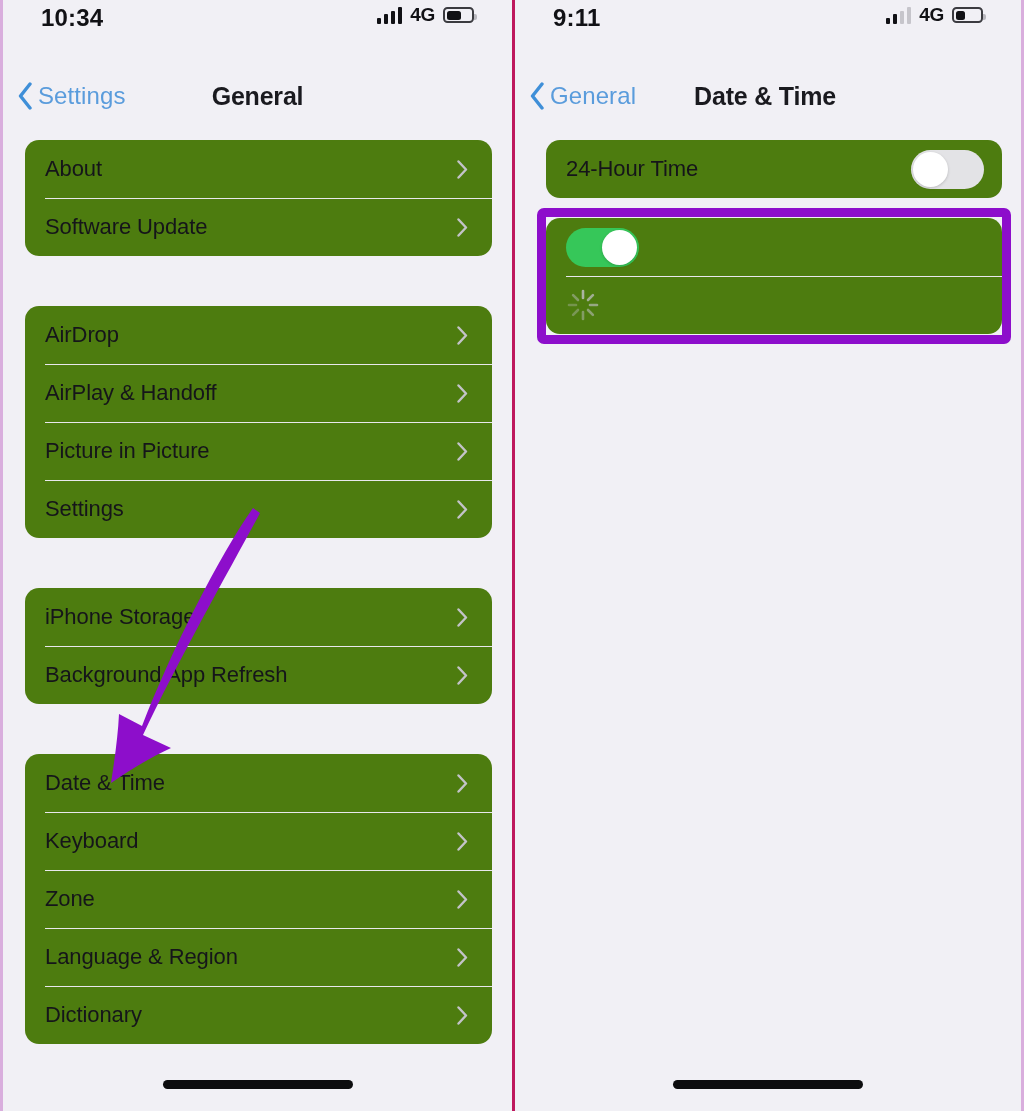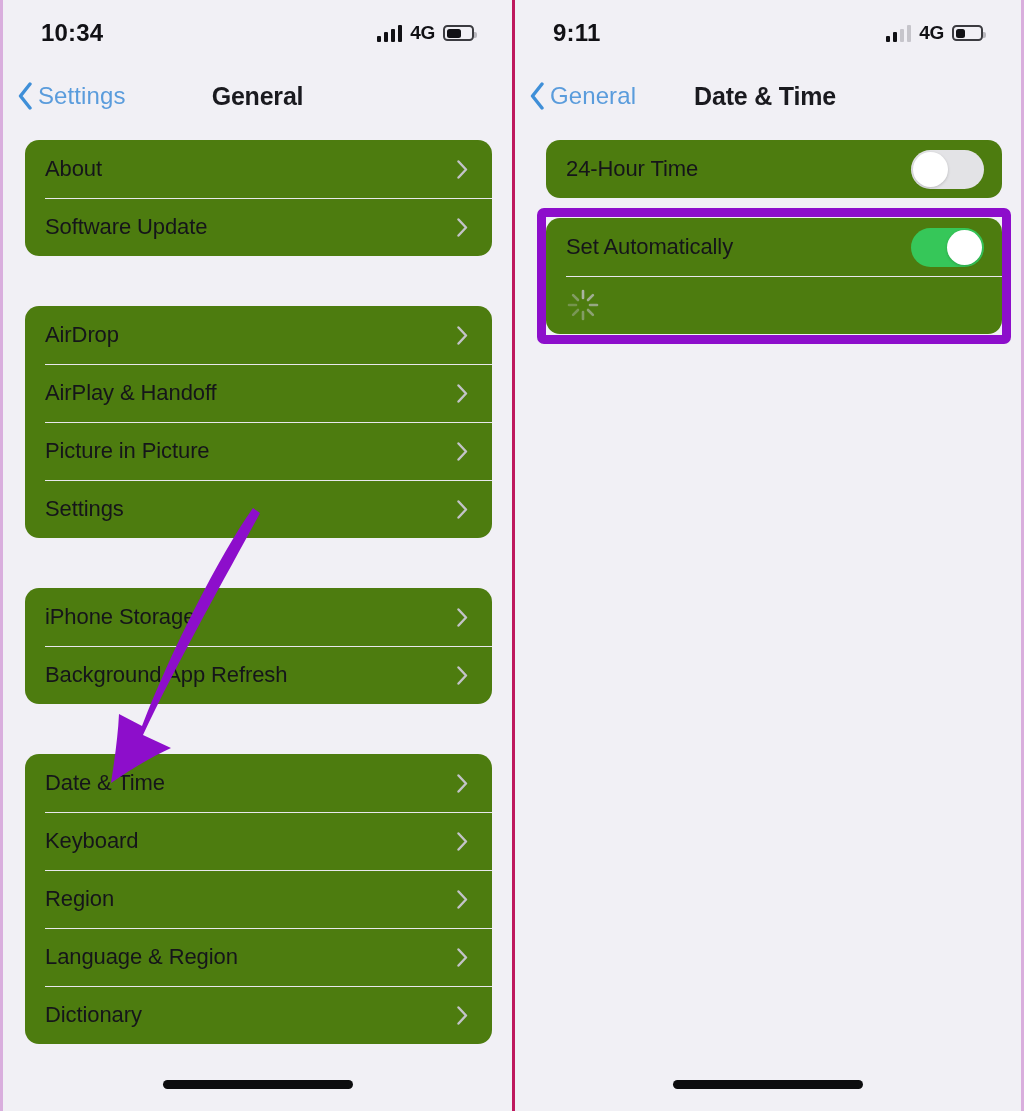--- a/index.html
+++ b/index.html
@@ -20,21 +20,21 @@
     position: relative;
     overflow: hidden;
   }
   .panel.left  { border-left: 3px solid #d9aedd; }
   .panel.right { border-left: 3px solid #be185d; border-right: 3px solid #d9aedd; }
 
   
   .statusbar {
     height: 62px;
     display: flex;
-    align-items: center;
+    align-items: flex-start;
     justify-content: space-between;
     padding: 0 38px 0 38px;
   }
   .clock {
     font-size: 24px;
     font-weight: bold;
     color: #111115;
     letter-spacing: 0.2px;
     padding-top: 4px;
   }
@@ -299,21 +299,21 @@
               <path d="M1.5 1.5 L9 9.5 L1.5 17.5" fill="none" stroke="#c3c3c8" stroke-width="2.4" stroke-linecap="round" stroke-linejoin="round"></path>
             </svg>
         </div>
         <div class="row">
           <span class="row-label">Keyboard</span>
           <svg class="chev" viewBox="0 0 11 19">
               <path d="M1.5 1.5 L9 9.5 L1.5 17.5" fill="none" stroke="#c3c3c8" stroke-width="2.4" stroke-linecap="round" stroke-linejoin="round"></path>
             </svg>
         </div>
         <div class="row">
-          <span class="row-label">Region</span>
+          <span class="row-label">Zone</span>
           <svg class="chev" viewBox="0 0 11 19">
               <path d="M1.5 1.5 L9 9.5 L1.5 17.5" fill="none" stroke="#c3c3c8" stroke-width="2.4" stroke-linecap="round" stroke-linejoin="round"></path>
             </svg>
         </div>
         <div class="row">
           <span class="row-label">Language &amp; Region</span>
           <svg class="chev" viewBox="0 0 11 19">
               <path d="M1.5 1.5 L9 9.5 L1.5 17.5" fill="none" stroke="#c3c3c8" stroke-width="2.4" stroke-linecap="round" stroke-linejoin="round"></path>
             </svg>
         </div>
@@ -370,21 +370,20 @@
             <span class="knob"></span>
           </span>
         </div>
       </div>
 
       <div class="gap small"></div>
 
       <div class="highlight-wrap">
         <div class="card">
           <div class="row">
-            <span class="row-label">Set Automatically</span>
             <span class="toggle on">
               <span class="knob"></span>
             </span>
           </div>
           <div class="row">
             <svg class="spinner" viewBox="0 0 34 34">
               <g stroke="#c2c2c7" stroke-width="2.6" stroke-linecap="round">
                 <line x1="17" y1="3" x2="17" y2="10" opacity="0.95"></line>
                 <line x1="26.9" y1="7.1" x2="22" y2="12" opacity="0.85"></line>
                 <line x1="31" y1="17" x2="24" y2="17" opacity="0.75"></line>

